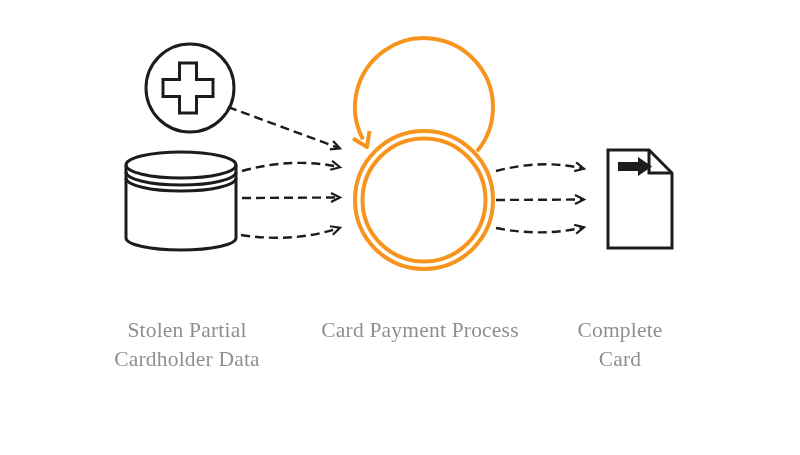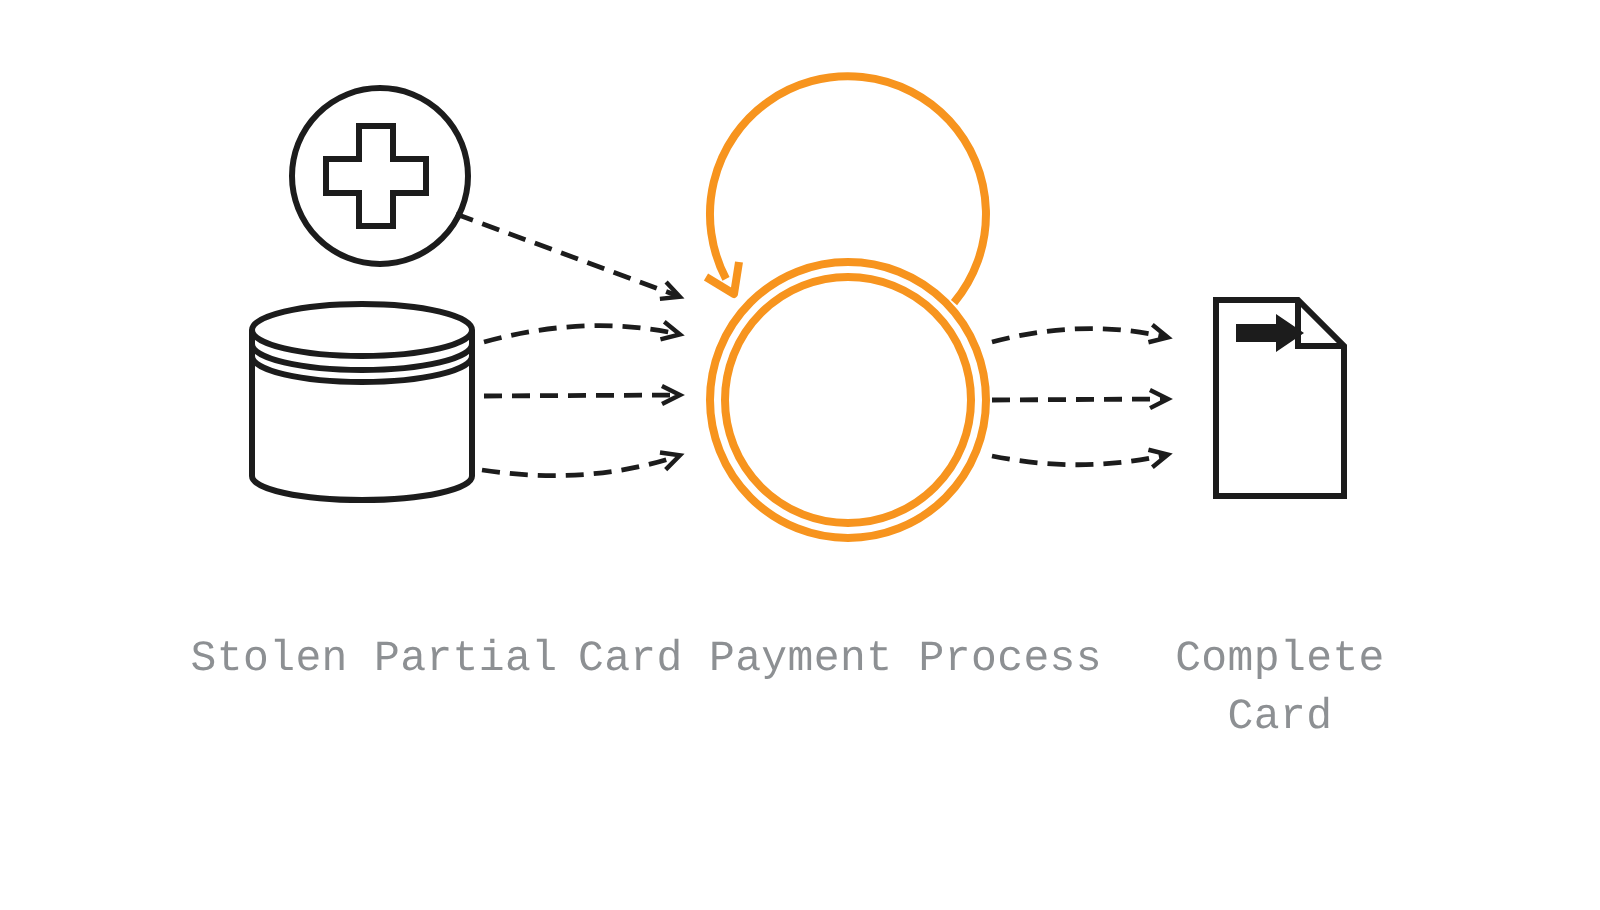--- a/index.html
+++ b/index.html
@@ -1,21 +1,21 @@
 <!DOCTYPE html>
 <html style="--background: #ffffff; --line: #1c1c1c; --accent: #f7941e; --label: #8d9093;"><head>
 <meta charset="utf-8">
 <style>
   html, body { margin: 0; padding: 0; }
   .canvas {
     position: relative;
     width: 698px;
     height: 455px;
     background: var(--background, #ffffff);
-    font-family: Liberation Mono, monospace;
+    font-family: Liberation Serif, serif;
     overflow: hidden;
   }
   svg { position: absolute; left: 0; top: 0; }
 
   
   .stroke-line   { stroke: var(--line); fill: none; }
   .stroke-accent { stroke: var(--accent); fill: none; }
   .fill-line     { fill: var(--line); stroke: none; }
 
   .icon-stroke      { stroke-width: 3; stroke-linejoin: miter; }
@@ -33,21 +33,21 @@
     width: 280px;
     text-align: center;
     color: var(--label);
     font-size: 21.5px;
     line-height: 28.5px;
     font-weight: 400;
     letter-spacing: 0.2px;
   }
   .label-source  { left: 47px;  }
   .label-process { left: 280px; }
-  .label-output  { left: 500px; }
+  .label-output  { left: 480px; }
 </style>
 </head>
 <body>
 
 <div class="canvas">
 
   <svg width="800" height="455" viewBox="0 0 800 455">
     <defs>
       <marker id="dash-arrow" markerUnits="userSpaceOnUse" markerWidth="14" markerHeight="12" refX="9" refY="5.5" orient="auto">
         <path d="M1,1 L10,5.5 L1,10" fill="none" stroke-width="2.2" stroke="#1c1c1c"></path>
@@ -91,20 +91,21 @@
 
     <g>
       <path class="stroke-line icon-stroke" d="M608,150 H649 L672,173 V248 H608 Z"></path>
       <path class="stroke-line icon-stroke" d="M649,150 V173 H672"></path>
       <path class="fill-line" d="M618,162 H638 V157 L652,166.5 L638,176 V171 H618 Z"></path>
     </g>
   </svg>
 
   <div class="label label-source">
     <div>Stolen Partial</div>
+    <div>Cardholder Data</div>
   </div>
 
   <div class="label label-process">
     <div>Card Payment Process</div>
   </div>
 
   <div class="label label-output">
     <div>Complete</div>
     <div>Card</div>
   </div>

